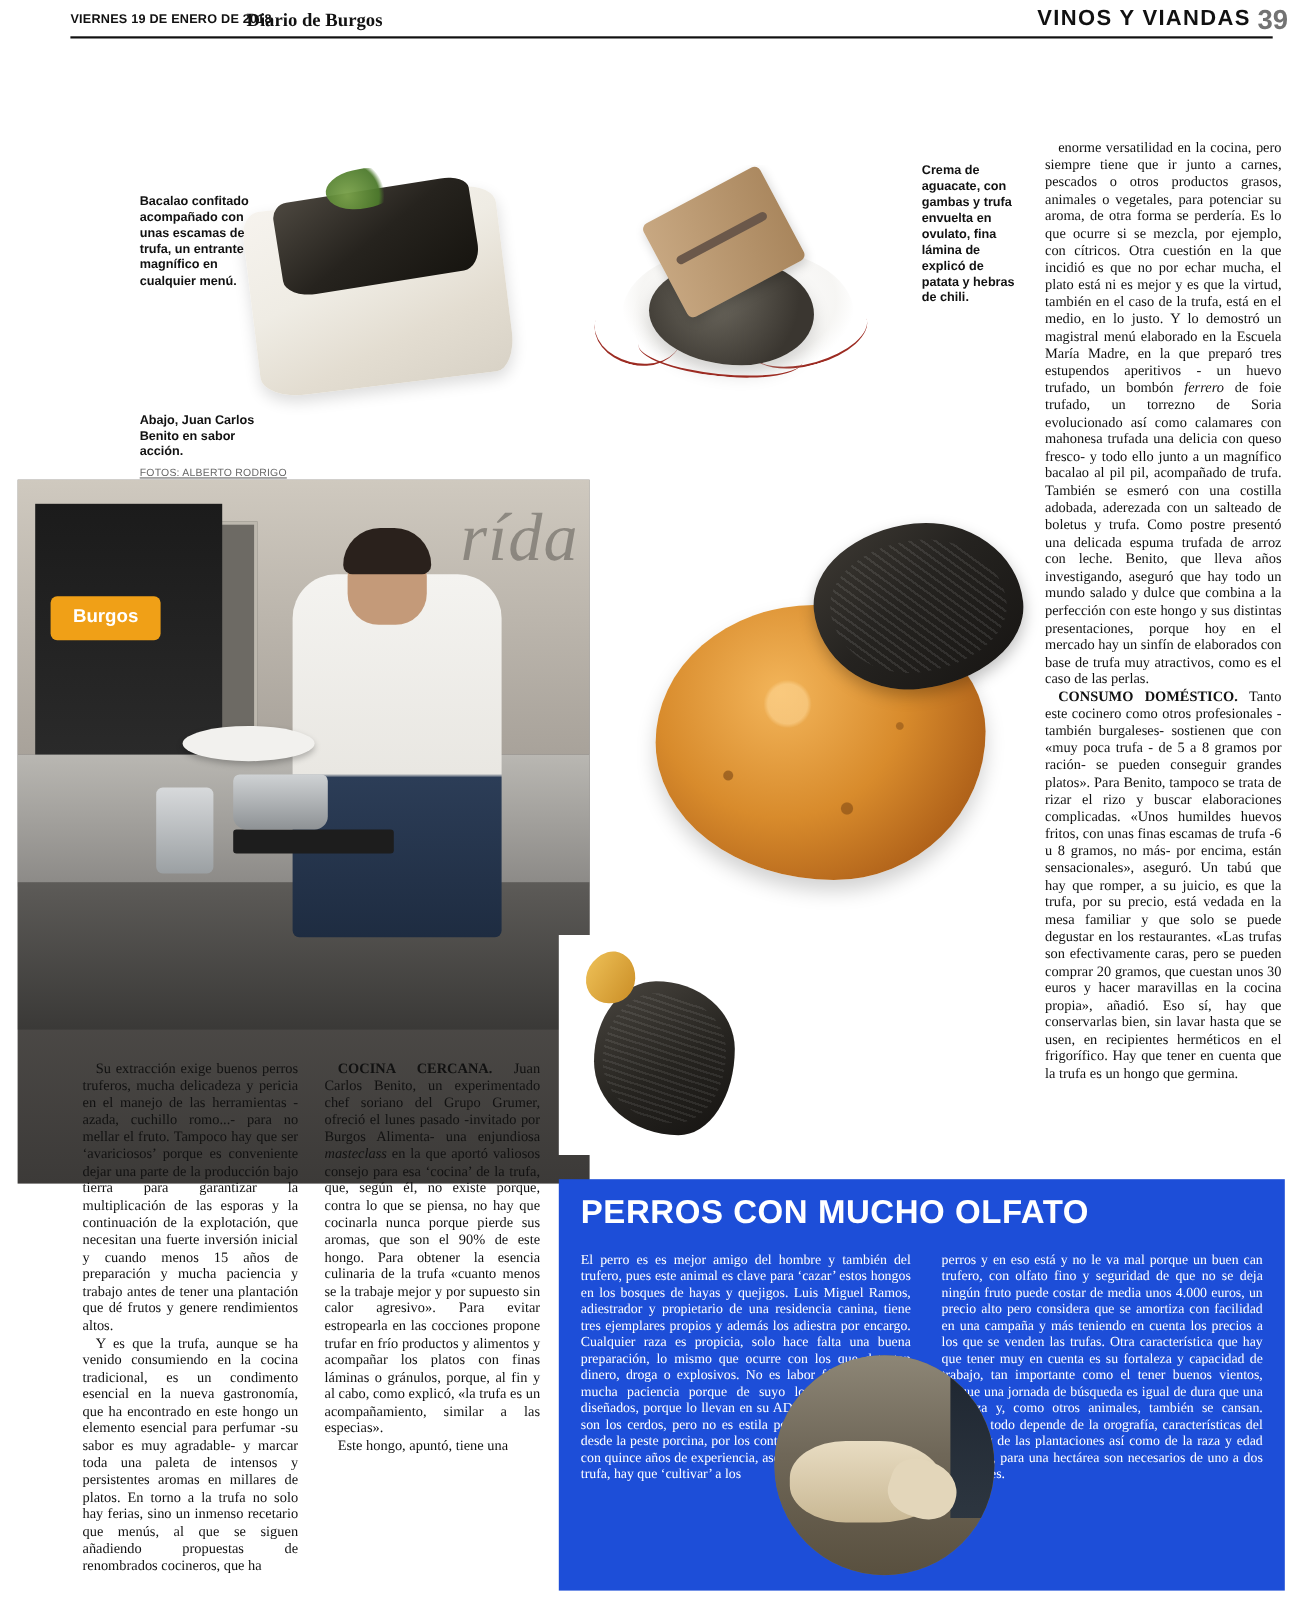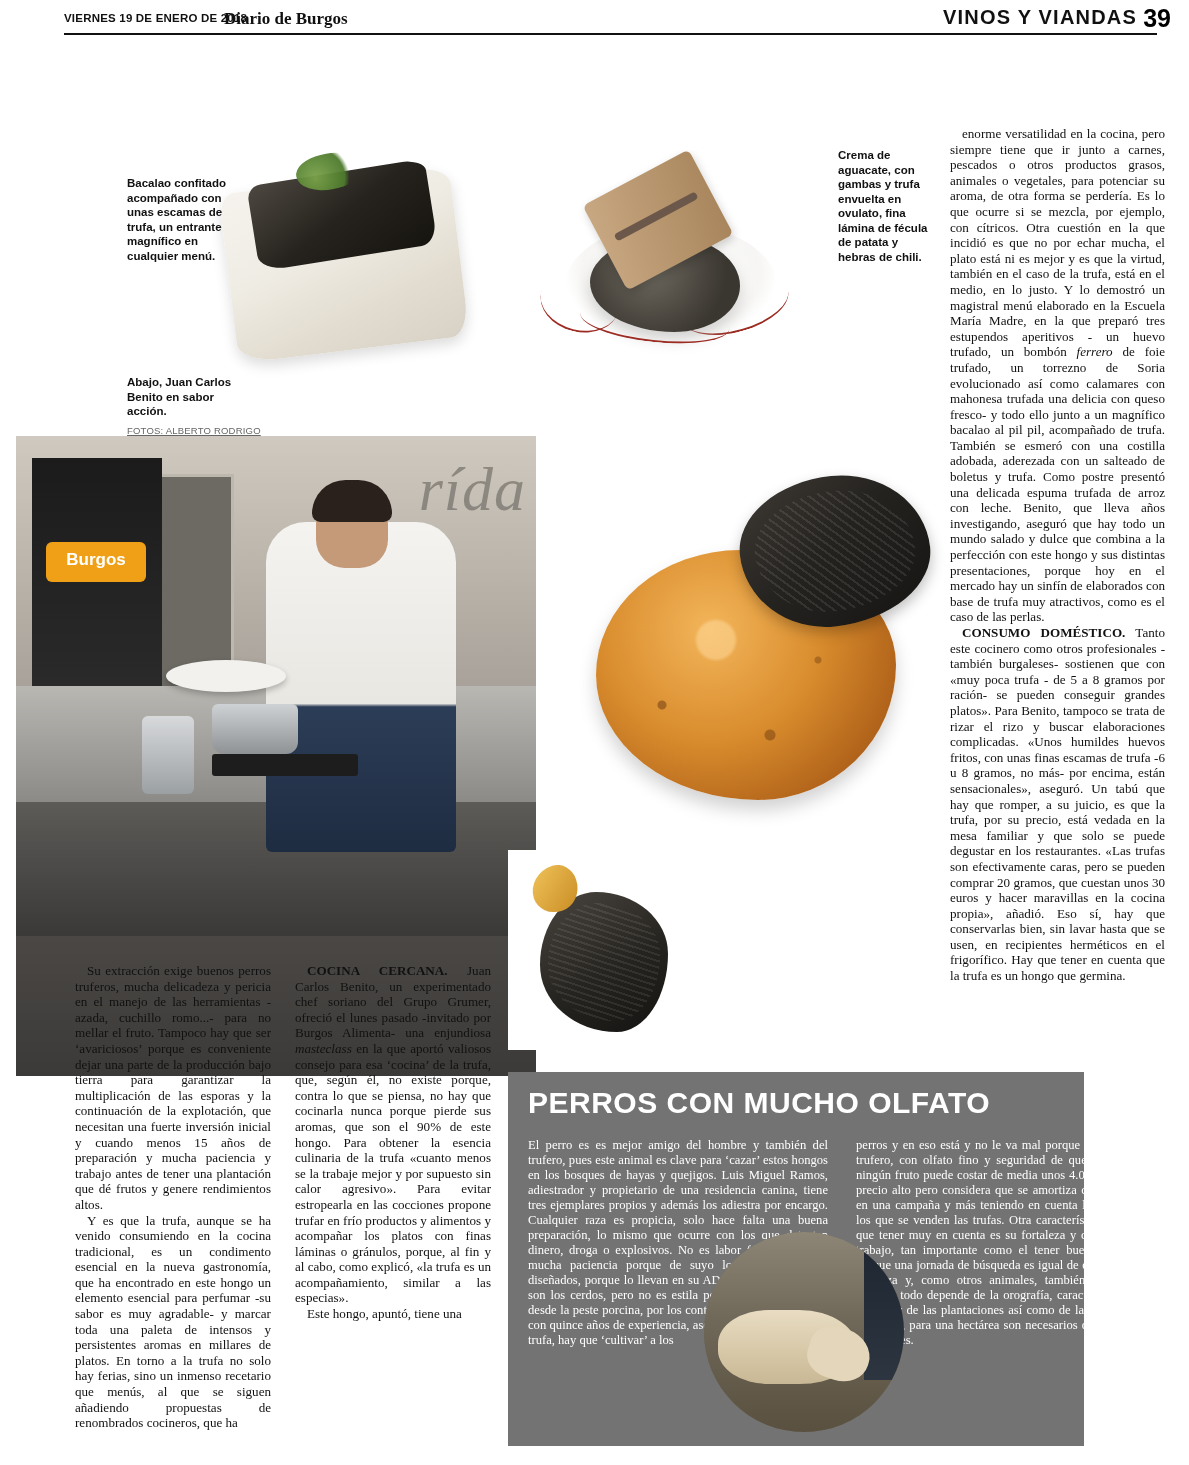--- a/index.html
+++ b/index.html
@@ -33,21 +33,21 @@
   }
   .mh-section{
     position:absolute;right:52px;top:6px;
     font-family:"Liberation Sans", sans-serif;
     font-size:20px;font-weight:bold;letter-spacing:1.2px;color:#111;
     text-transform:uppercase;
   }
   .mh-pagenum{
     position:absolute;right:18px;top:4px;
     font-family:"Liberation Sans", sans-serif;
-    font-size:25px;font-weight:bold;color:#000000;
+    font-size:25px;font-weight:bold;color:#737373;
   }
 
   
   .photo{position:absolute;background:#ddd;overflow:hidden;}
 
   
   #photo-bacalao{
     left:200px;top:120px;width:290px;height:290px;
     background:#ffffff;
   }
@@ -115,20 +115,21 @@
     position:absolute;left:0;top:0;width:520px;height:250px;
     background:linear-gradient(180deg,#cfc9bf,#a8a29a);
   }
   #photo-chef .doorway{
     position:absolute;left:120px;top:38px;width:92px;height:210px;
     background:#6d6a64;border:3px solid #bdb8ae;
   }
   #photo-chef .banner{
     position:absolute;left:16px;top:22px;width:130px;height:230px;
     background:linear-gradient(180deg,#1b1b1b,#2a2a2a);
+    padding-left:40px;
   }
   #photo-chef .banner .b-logo{
     position:absolute;left:14px;top:84px;width:100px;height:40px;
     background:#f0a017;border-radius:6px;
   }
   #photo-chef .banner .b-txt{
     position:absolute;left:12px;top:92px;width:104px;
     font-family:"Liberation Sans",sans-serif;font-size:17px;font-weight:bold;color:#fff;
     text-align:center;
   }
@@ -258,22 +259,22 @@
   .col p.first{text-indent:12px;}
   .lead{font-weight:bold;}
   .ital{font-style:italic;}
 
   #col-right-top{left:950px;top:126px;width:215px;}
   #col-left-1{left:75px;top:963px;width:196px;}
   #col-left-2{left:295px;top:963px;width:196px;}
 
   
   #green-box{
-    position:absolute;left:508px;top:1072px;width:576px;height:374px;
-    background:#737373;
+    position:absolute;left:508px;top:1072px;width:660px;height:374px;
+    background:#1d4ed8;
   }
   #green-title{
     position:absolute;left:20px;top:14px;
     font-family:"Liberation Sans",sans-serif;
     font-size:30px;font-weight:bold;color:#ffffff;letter-spacing:.5px;
   }
   .gcol{
     position:absolute;
     font-family:"Liberation Serif",serif;
     font-size:12.6px;line-height:15px;color:#ffffff;
@@ -324,21 +325,21 @@
   <div class="caption" id="cap-bacalao">Bacalao confitado acompañado con unas escamas de trufa, un entrante magnífico en cualquier menú.</div>
 
   <div class="photo" id="photo-crema">
     <div class="chili1"></div>
     <div class="chili2"></div>
     <div class="gauze"></div>
     <div class="pouch"></div>
     <div class="clip"></div>
     <div class="chili3"></div>
   </div>
-  <div class="caption" id="cap-crema">Crema de aguacate, con gambas y trufa envuelta en ovulato, fina lámina de fécula de patata y hebras de chili.</div>
+  <div class="caption" id="cap-crema">Crema de aguacate, con gambas y trufa envuelta en ovulato, fina lámina de explicó de patata y hebras de chili.</div>
 
   <div class="caption" id="cap-abajo">Abajo, Juan Carlos Benito en sabor acción.</div>
   <div id="cap-credit">FOTOS: ALBERTO RODRIGO</div>
   <div class="photo" id="photo-chef">
     <div class="wall"></div>
     <div class="doorway"></div>
     <div class="script">rída</div>
     <div class="banner">
       <div class="b-logo"></div>
       <div class="b-txt">Burgos</div>

